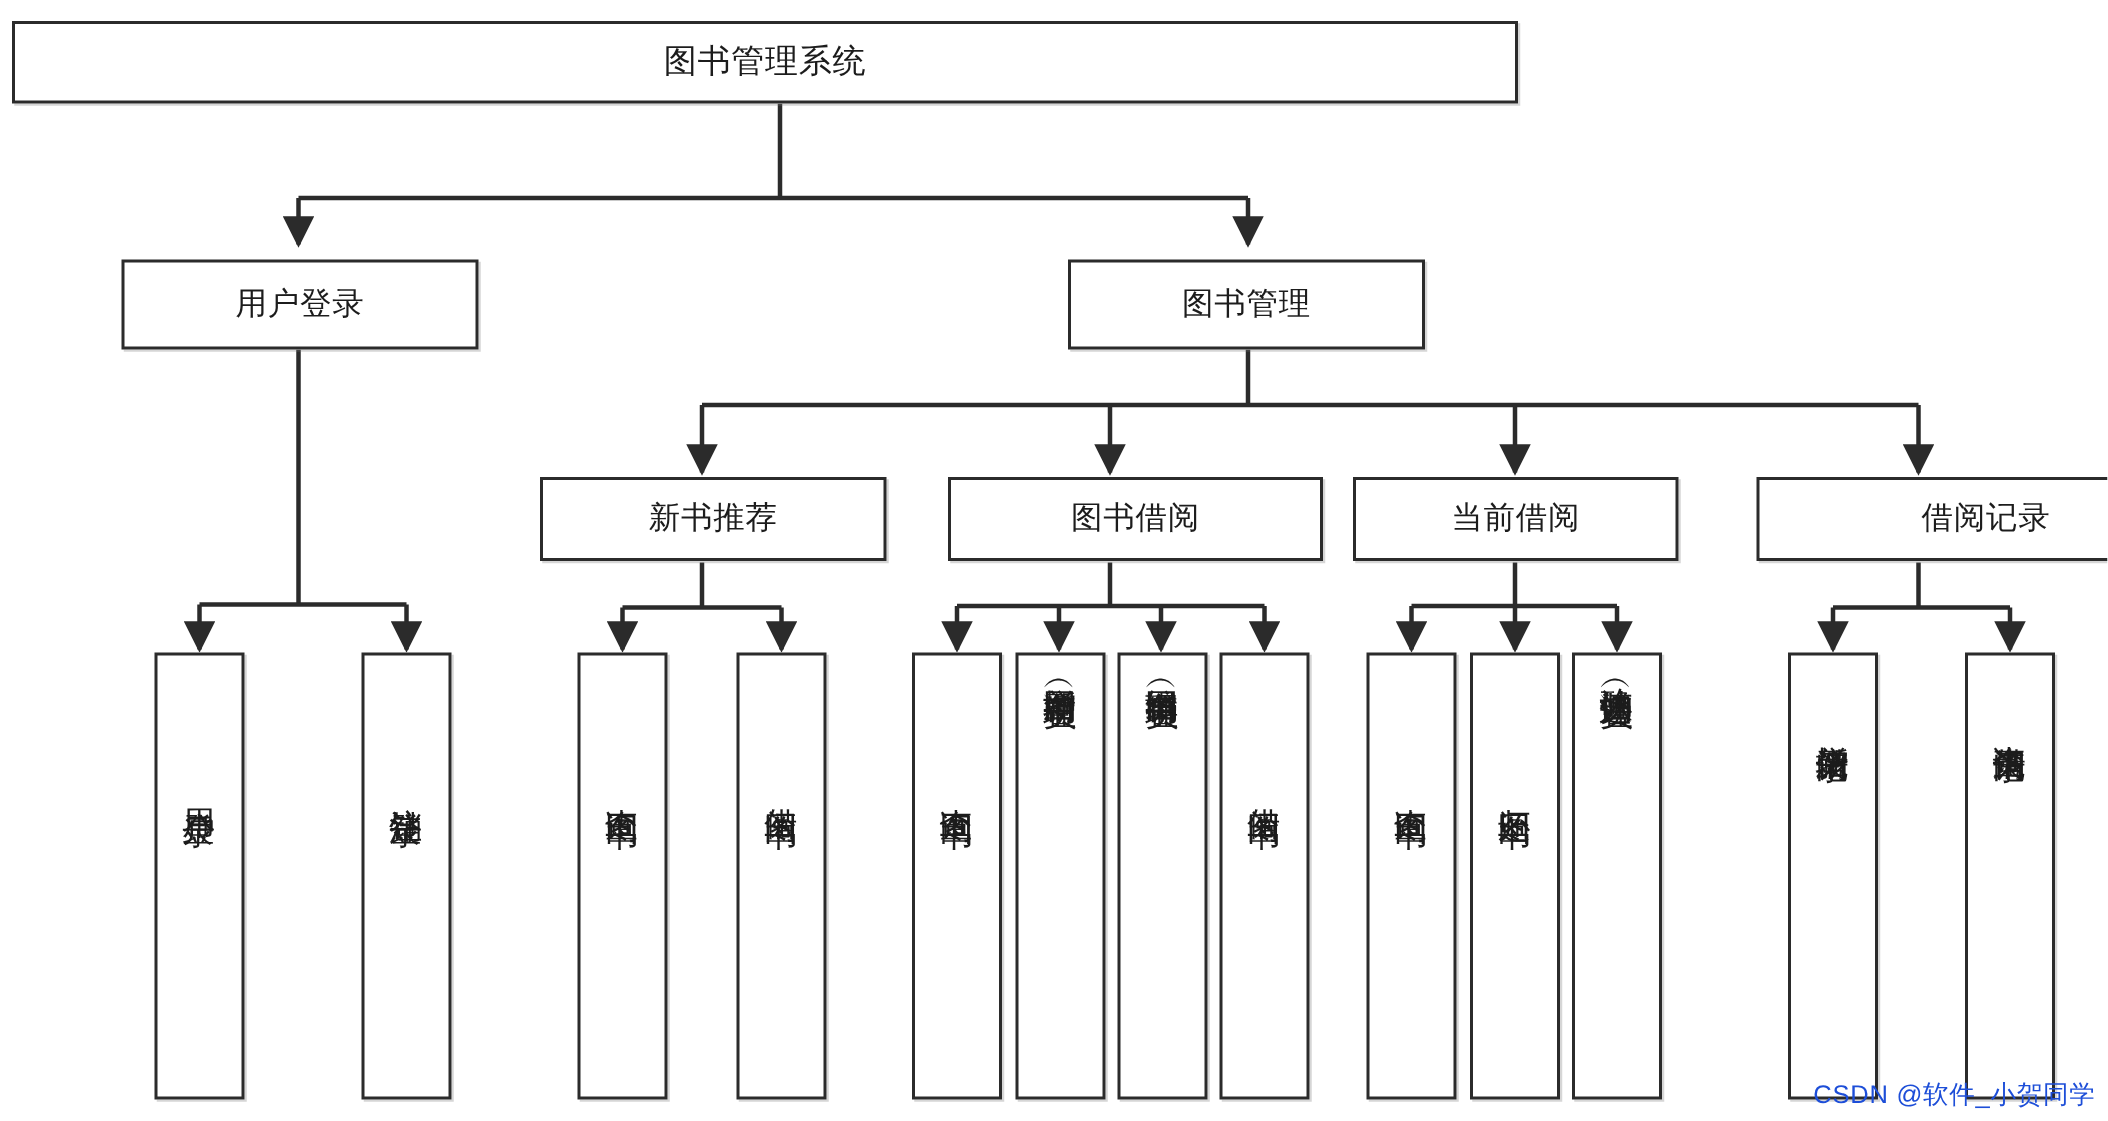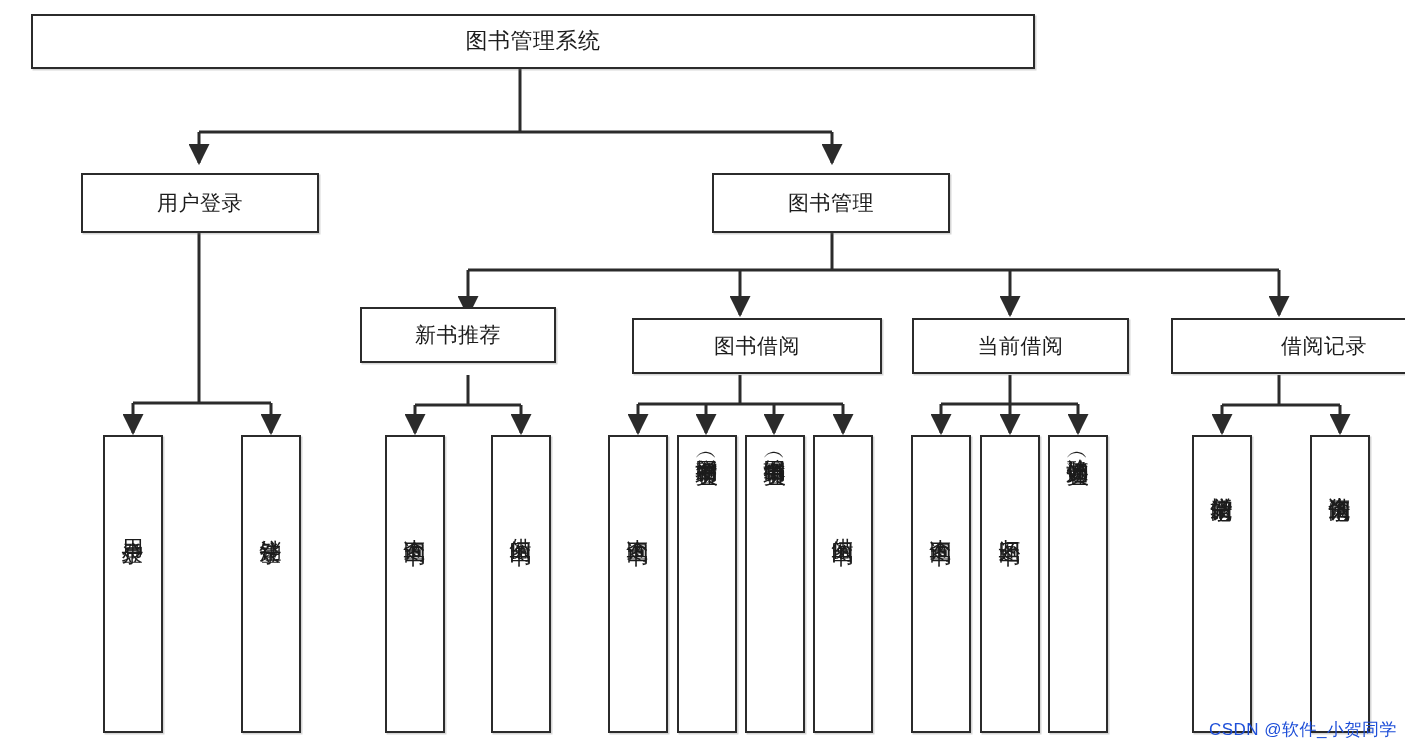--- a/index.html
+++ b/index.html
@@ -125,41 +125,41 @@
       <path d="M 1010 404 L 1010 433" marker-end="url(#arrow)"></path>
       <path d="M 1078 404 L 1078 433" marker-end="url(#arrow)"></path>
 
       <path d="M 1279 375 L 1279 405"></path>
       <path d="M 1222 405 L 1340 405"></path>
       <path d="M 1222 405 L 1222 433" marker-end="url(#arrow)"></path>
       <path d="M 1340 405 L 1340 433" marker-end="url(#arrow)"></path>
     </g>
   </svg>
 
-  <div class="node horiz root" style="left:31px; top:14px; width:1004px; height:55px;">
+  <div class="node horiz root" style="left:8px; top:14px; width:1004px; height:55px;">
     <span class="lbl">图书管理系统</span>
   </div>
 
   <div class="node horiz" style="left:81px; top:173px; width:238px; height:60px;">
     <span class="lbl">用户登录</span>
   </div>
 
   <div class="node horiz" style="left:712px; top:173px; width:238px; height:60px;">
     <span class="lbl">图书管理</span>
   </div>
 
-  <div class="node horiz" style="left:360px; top:307px; width:196px; height:56px;">
+  <div class="node horiz" style="left:360px; top:318px; width:231px; height:56px;">
     <span class="lbl">新书推荐</span>
   </div>
 
   <div class="node horiz" style="left:632px; top:318px; width:250px; height:56px;">
     <span class="lbl">图书借阅</span>
   </div>
 
-  <div class="node horiz" style="left:902px; top:318px; width:217px; height:56px;margin-left:10px;">
+  <div class="node horiz" style="left:902px; top:318px; width:217px; height:56px;">
     <span class="lbl">当前借阅</span>
   </div>
 
   <div class="node horiz" style="left:1171px; top:318px; width:258px; height:56px;padding-left:48px;">
     <span class="lbl">借阅记录</span>
   </div>
 
   <div class="node vert" style="left:103px; top:435px; width:60px; height:298px; padding-top:84px;">
     <span class="lbl">用户登录</span>
   </div>

